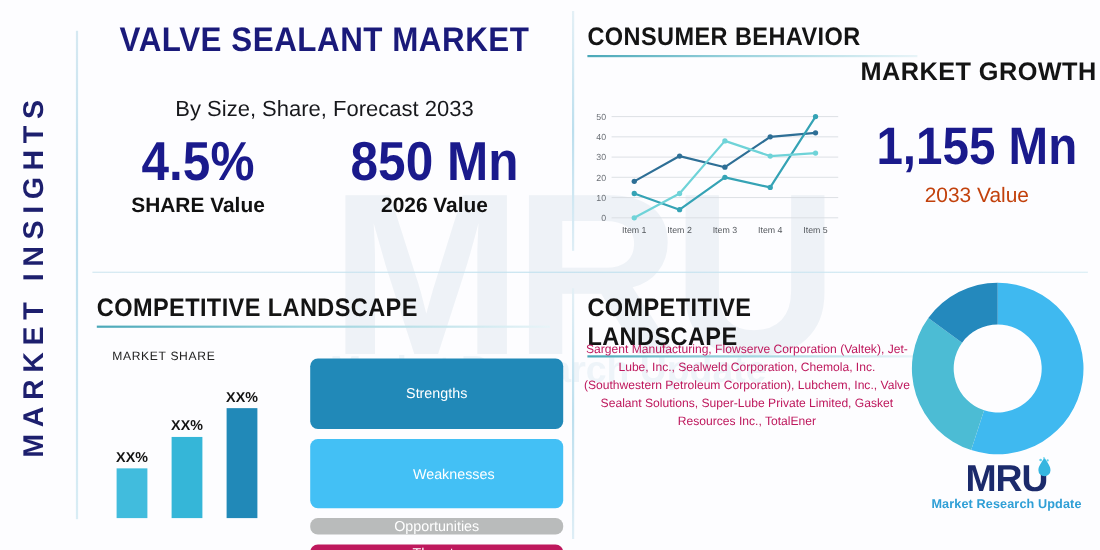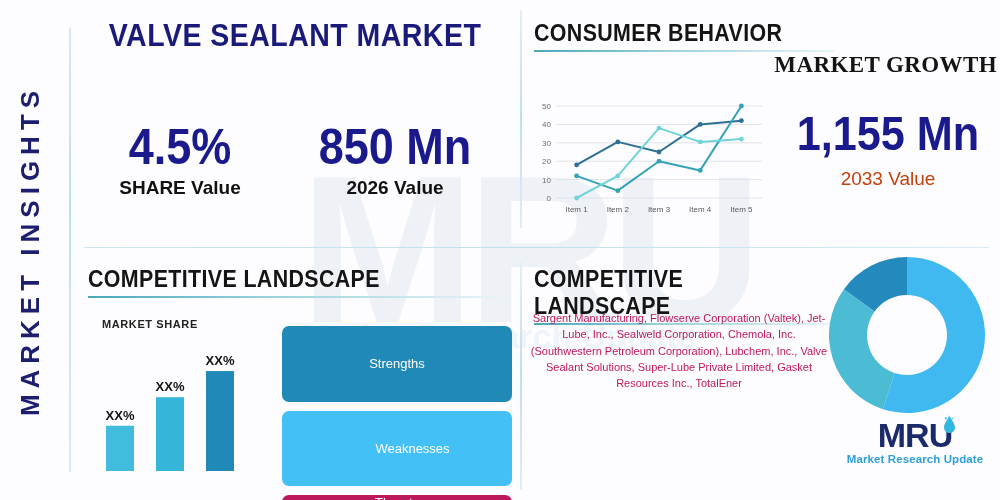--- a/index.html
+++ b/index.html
@@ -115,42 +115,42 @@
     font-family:"Liberation Sans Narrow","Liberation Sans", sans-serif;
     font-size:23px;font-weight:bold;color:#141414;
     letter-spacing:0.4px;transform:scaleX(0.93);transform-origin:left center;
   }
   .head-rule{
     height:2px;margin-top:3px;
     background:linear-gradient(90deg,#4aa8b8 0%,#9ad2dd 45%,#e8f4f8 100%);
   }
   .mg-head{
     position:absolute;left:250px;top:52px;width:225px;text-align:right;
-    font-family:Liberation Serif, serif;
+    font-family:Liberation Sans, sans-serif;
     font-size:23px;font-weight:bold;color:#141414;letter-spacing:0.4px;
   }
   .mg-big{
     position:absolute;left:255px;top:110px;width:222px;text-align:center;
     font-family:"Liberation Sans Narrow","Liberation Sans", sans-serif;
     font-size:48px;font-weight:bold;color:#1a1a8c;line-height:1;
     transform:scaleX(0.9);
   }
   .mg-cap{
     position:absolute;left:255px;top:168px;width:222px;text-align:center;
     font-size:19px;font-weight:normal;color:#c2410c;
   }
 
   
   .linechart{position:absolute;left:8px;top:98px;width:240px;height:122px;}
 
   
   .q-bl{position:absolute;left:70px;top:250px;width:450px;height:250px;z-index:4;}
   .ms-title{
     position:absolute;left:32px;top:68px;
-    font-size:11px;font-weight:bold;color:#222;letter-spacing:0.6px;
+    font-size:11px;font-weight:normal;color:#222;letter-spacing:0.6px;
   }
   .barchart{position:absolute;left:20px;top:78px;width:200px;height:145px;}
   .swot{
     position:absolute;left:212px;top:76px;
     width:230px;height:184px;
     display:grid;grid-template-columns:1fr;grid-template-rows:1fr 1fr;
     gap:9px;
   }
   .swot div{
     border-radius:7px;
@@ -194,20 +194,21 @@
   <div class="side-label">
     <span>MARKET INSIGHTS</span>
   </div>
   <div class="vline"></div>
   <div class="vline2"></div>
   <div class="vline3"></div>
   <div class="hline"></div>
 
   <div class="q-tl">
     <div class="main-title">VALVE SEALANT MARKET</div>
+    <div class="subtitle">By Size, Share, Forecast 2033</div>
 
     <div class="stat left">
       <div class="big">4.5%</div>
       <div class="cap">SHARE Value</div>
     </div>
 
     <div class="stat right">
       <div class="big">850 Mn</div>
       <div class="cap">2026 Value</div>
     </div>
@@ -279,20 +280,21 @@
           <rect x="66" y="69.22" width="28" height="73.78" fill="#35b6d8"></rect>
           <text x="80" y="63.22" text-anchor="middle" font-size="13" font-weight="bold" fill="#141414" font-family="Liberation Sans, sans-serif">XX%</text>
           <rect x="116" y="43.040000000000006" width="28" height="99.96" fill="#2189b8"></rect>
           <text x="130" y="37.040000000000006" text-anchor="middle" font-size="13" font-weight="bold" fill="#141414" font-family="Liberation Sans, sans-serif">XX%</text>
         </svg>
     </div>
 
     <div class="swot">
       <div style="background: rgb(33, 137, 184);">Strengths</div>
       <div style="background: rgb(67, 192, 245); padding-left: 31px;">Weaknesses</div>
+      <div style="background: rgb(185, 187, 187);">Opportunities</div>
       <div style="background: #be185d;">Threats</div>
     </div>
   </div>
 
   <div class="q-br">
     <div style="position:absolute;left:12px;top:16px;width:296px;">
       <div class="sec-head">COMPETITIVE LANDSCAPE</div>
       <div class="head-rule"></div>
     </div>
 

